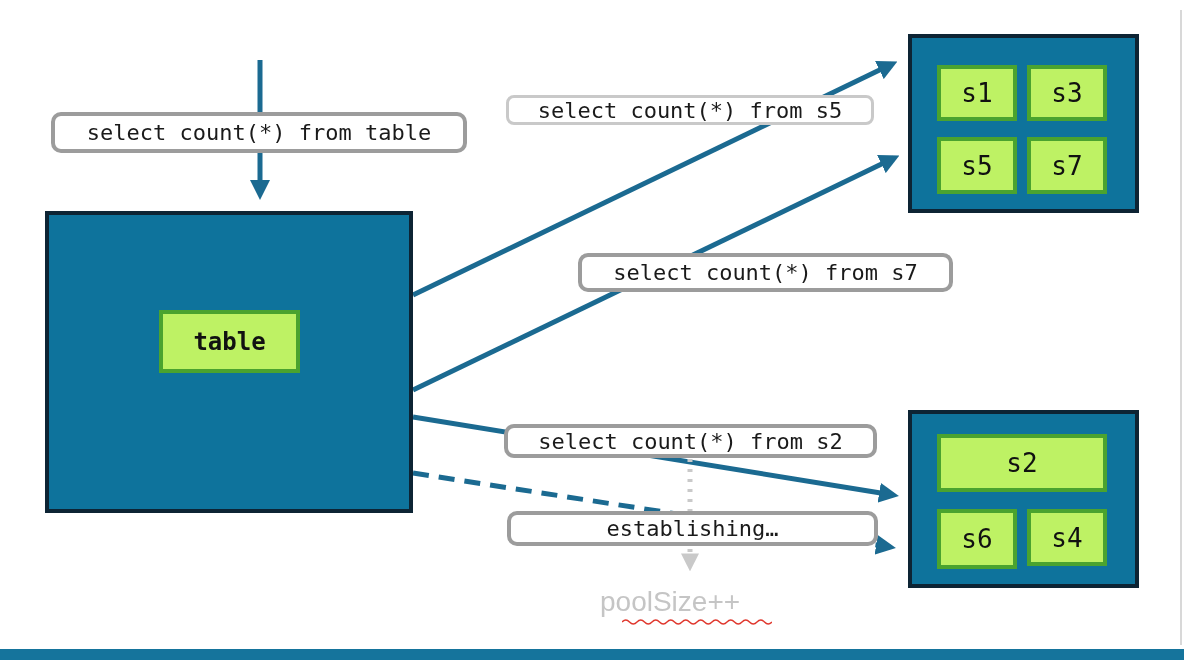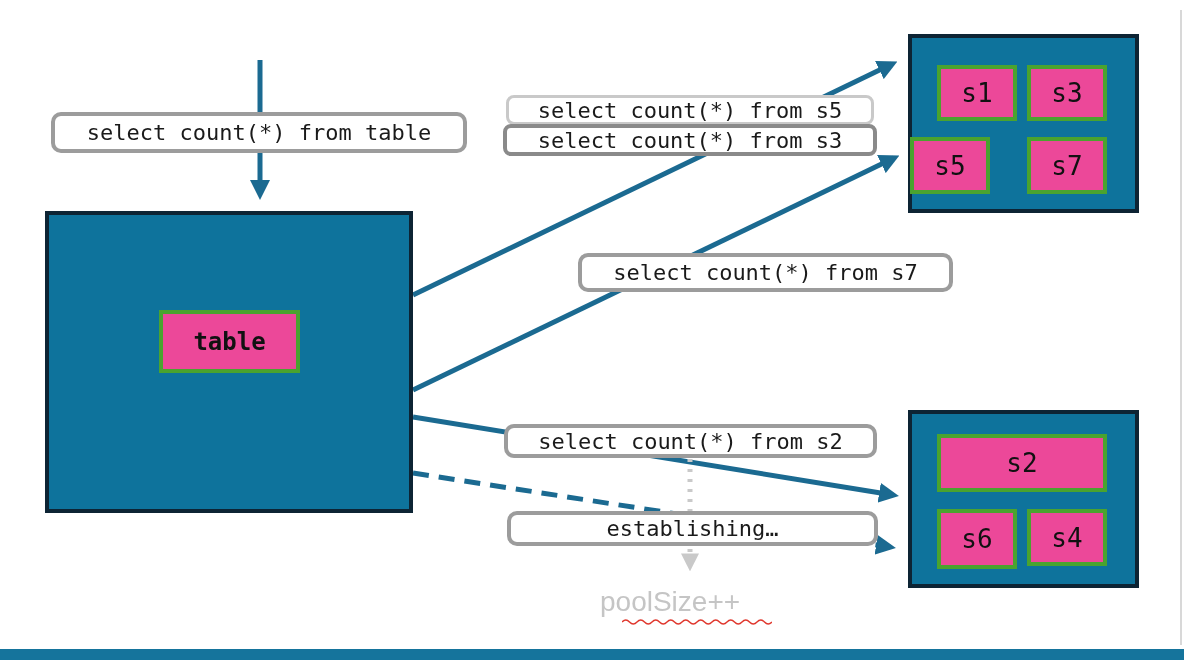--- a/index.html
+++ b/index.html
@@ -8,27 +8,27 @@
   .canvas{position:absolute;inset:0;width:1184px;height:660px;}
   .arrow-layer{position:absolute;left:0;top:0;z-index:1;}
 
   
   .node{position:absolute;background:#0E739C;border:4px solid #0D2434;box-sizing:border-box;z-index:2;}
   .table-node{left:45px;top:211px;width:368px;height:302px;}
   .shards-top{left:908px;top:34px;width:231px;height:179px;}
   .shards-bottom{left:908px;top:410px;width:231px;height:178px;}
 
   
-  .cell{position:absolute;background:#ec4899;border:4px solid #4AA32F;box-sizing:border-box;
+  .cell{position:absolute;background:#bef264;border:4px solid #4AA32F;box-sizing:border-box;
         display:flex;align-items:center;justify-content:center;
         color:#111111;font-size:26px;z-index:3;}
   .table-cell{left:159px;top:310px;width:141px;height:63px;font-size:24px;font-weight:bold;}
   .cell-s1{left:937px;top:65px;width:80px;height:56px;}
   .cell-s3{left:1027px;top:65px;width:80px;height:56px;}
-  .cell-s5{left:910px;top:137px;width:80px;height:57px;align-items:center;}
+  .cell-s5{left:937px;top:137px;width:80px;height:57px;align-items:center;}
   .cell-s7{left:1027px;top:137px;width:80px;height:57px;}
   .cell-s2{left:937px;top:434px;width:170px;height:58px;}
   .cell-s6{left:937px;top:509px;width:80px;height:60px;}
   .cell-s4{left:1027px;top:509px;width:80px;height:57px;}
 
   
   .qlabel{position:absolute;background:#ffffff;border:4px solid #9C9C9C;border-radius:10px;
           box-sizing:border-box;display:flex;align-items:center;justify-content:center;
           color:#1a1a1a;font-size:22px;white-space:nowrap;z-index:4;}
   .label-from-table{left:51px;top:112px;width:416px;height:41px;text-align:center;}
@@ -94,21 +94,20 @@
   </div>
   <div class="cell cell-s6">
     <span>s6</span>
   </div>
   <div class="cell cell-s4">
     <span>s4</span>
   </div>
 
   <div class="qlabel label-from-table">select count(*) from table</div>
   <div class="qlabel label-from-s5">select count(*) from s5</div>
-  <div class="qlabel label-from-s3">select count(*) from s3</div>
   <div class="qlabel label-from-s7">select count(*) from s7</div>
   <div class="qlabel label-from-s2">select count(*) from s2</div>
   <div class="qlabel label-establishing">establishing…</div>
 
   <div class="poolsize">poolSize++</div>
   <svg class="squiggle" width="150" height="8">
     <path d="M0 4 Q3.75 0 7.5 4 T15 4 T22.5 4 T30 4 T37.5 4 T45 4 T52.5 4 T60 4 T67.5 4 T75 4 T82.5 4 T90 4 T97.5 4 T105 4 T112.5 4 T120 4 T127.5 4 T135 4 T142.5 4 T150 4" fill="none" stroke="#E0382E" stroke-width="1.4"></path>
   </svg>
 
   <div class="right-edge-line"></div>

